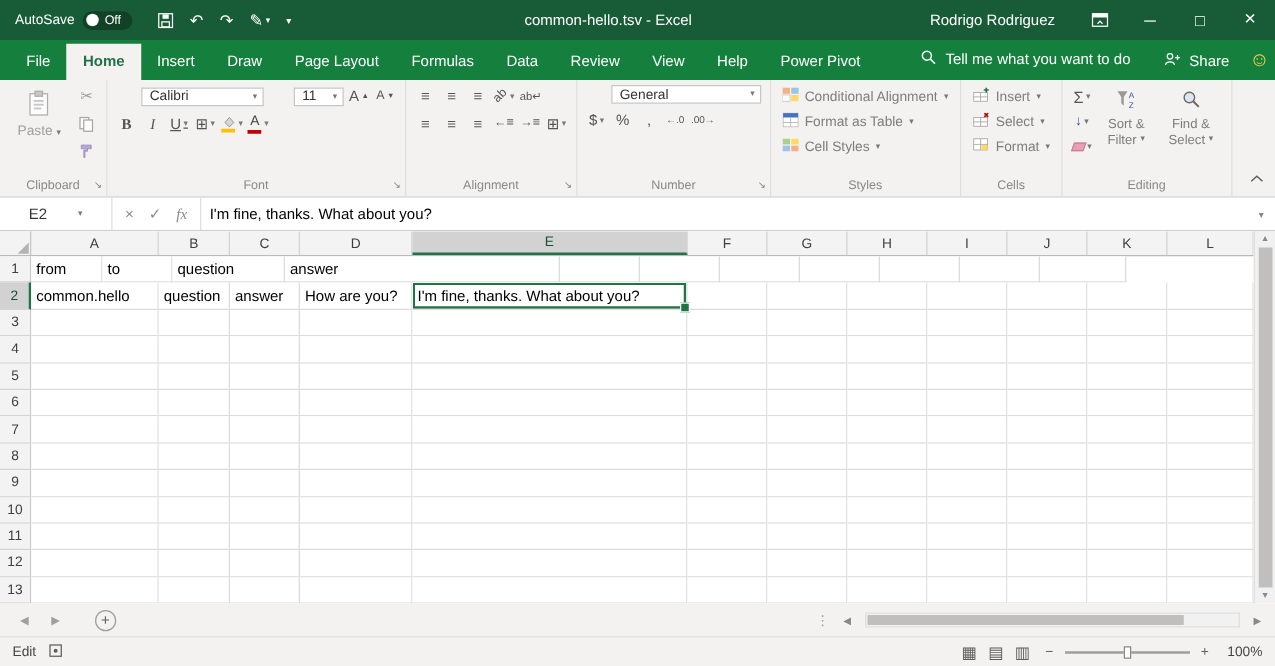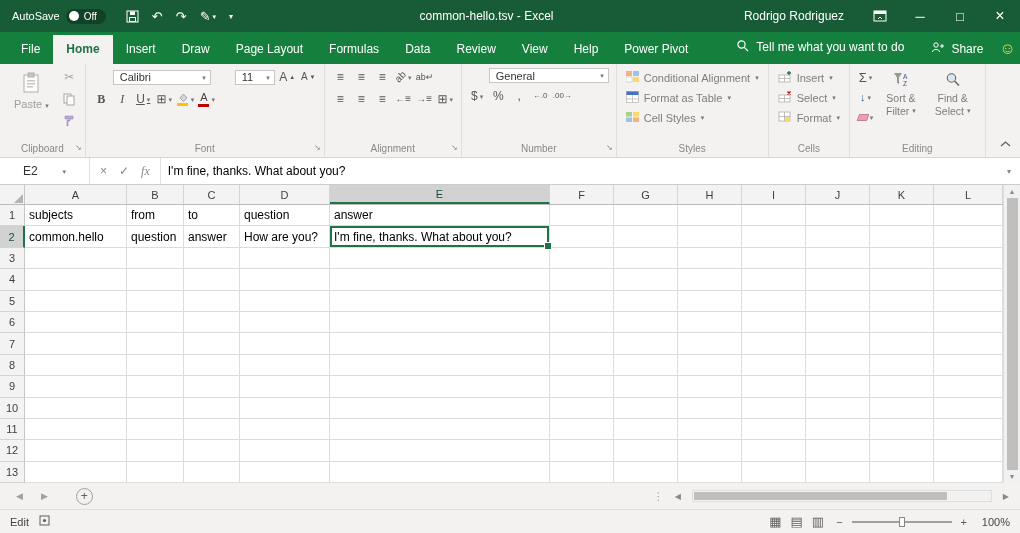--- a/index.html
+++ b/index.html
@@ -470,21 +470,20 @@
         <div class="col-h" style="width: 64px; flex: 0 0 64px;">G</div>
         <div class="col-h" style="width: 64px; flex: 0 0 64px;">H</div>
         <div class="col-h" style="width: 64px; flex: 0 0 64px;">I</div>
         <div class="col-h" style="width: 64px; flex: 0 0 64px;">J</div>
         <div class="col-h" style="width: 64px; flex: 0 0 64px;">K</div>
         <div class="col-h" style="width: 69px; flex: 0 0 69px;">L</div>
       </div>
     <div class="grid-rows">
         <div class="grid-row">
           <div class="row-h">1</div>
-          <div class="cell" style="width: 102px; flex: 0 0 102px;">subjects</div>
           <div class="cell" style="width: 57px; flex: 0 0 57px;">from</div>
           <div class="cell" style="width: 56px; flex: 0 0 56px;">to</div>
           <div class="cell" style="width: 90px; flex: 0 0 90px;">question</div>
           <div class="cell" style="width: 220px; flex: 0 0 220px;">answer</div>
           <div class="cell" style="width: 64px; flex: 0 0 64px;"></div>
           <div class="cell" style="width: 64px; flex: 0 0 64px;"></div>
           <div class="cell" style="width: 64px; flex: 0 0 64px;"></div>
           <div class="cell" style="width: 64px; flex: 0 0 64px;"></div>
           <div class="cell" style="width: 64px; flex: 0 0 64px;"></div>
           <div class="cell" style="width: 64px; flex: 0 0 64px;"></div>

